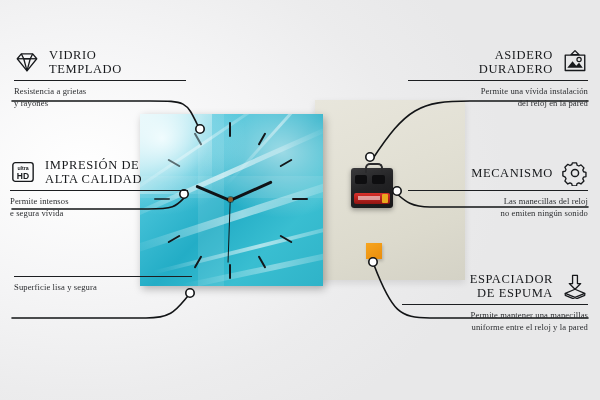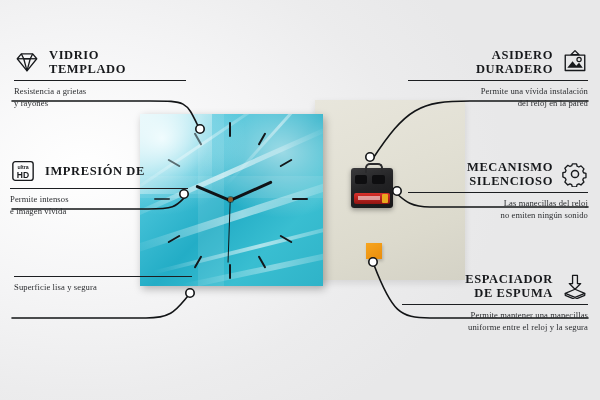--- a/index.html
+++ b/index.html
@@ -73,21 +73,21 @@
     background:linear-gradient(150deg,#f7a51f,#e98d0c);box-shadow:1px 2px 3px rgba(0,0,0,.2);
   }
 
   
   .callout{position:absolute;z-index:8;}
   .co-left{text-align:left;}
   .co-right{text-align:right;}
   .co-head{display:flex;align-items:center;gap:9px;}
   .co-right .co-head{flex-direction:row-reverse;}
   .co-title{
-    font-size:12.5px;font-weight:700;letter-spacing:.6px;color:#17191c;
+    font-size:12.5px;font-weight:400;letter-spacing:.6px;color:#17191c;
     line-height:1.12;text-transform:uppercase;
   }
   .co-rule{height:1.4px;background:#1c1e21;margin:4px 0 5px 0;}
   .co-desc{font-size:8.6px;line-height:1.32;color:#2b2d30;letter-spacing:.1px;}
   .ico{width:26px;height:26px;flex:0 0 26px;color:#17191c;}
   .ico svg{display:block;width:26px;height:26px;}
 
   #co-vidrio{left:14px;top:48px;width:172px;}
   #co-impresion{left:10px;top:158px;width:178px;}
   #co-bordes{left:14px;top:272px;width:178px;}
@@ -191,26 +191,27 @@
     <div class="co-head">
       <span class="ico">
         <svg viewBox="0 0 32 32">
           <rect x="3.5" y="4.5" width="25" height="23" rx="3" fill="none" stroke="currentColor" stroke-width="1.7"></rect>
           <text x="16" y="14" text-anchor="middle" font-family="Liberation Sans, sans-serif" font-size="6.4" font-weight="700" fill="currentColor">ultra</text>
           <text x="16" y="24.5" text-anchor="middle" font-family="Liberation Sans, sans-serif" font-size="10.5" font-weight="700" fill="currentColor">HD</text>
         </svg>
       </span>
       <div class="co-title">
         <div>IMPRESIÓN DE</div>
+        <div>ALTA CALIDAD</div>
       </div>
     </div>
     <div class="co-rule"></div>
     <div class="co-desc">
       <div>Permite intensos</div>
-      <div>e imagen vívida</div>
+      <div>e segura vívida</div>
     </div>
   </div>
 
   <div class="callout co-left" id="co-bordes">
     <div class="co-rule"></div>
     <div class="co-desc">
       <div>Superficie lisa y segura</div>
     </div>
   </div>
 
@@ -239,21 +240,20 @@
   <div class="callout co-right" id="co-mecanismo">
     <div class="co-head">
       <span class="ico">
         <svg viewBox="0 0 32 32" fill="none" stroke="currentColor" stroke-width="1.8" stroke-linejoin="round">
           <path d="M13.2 3.5h5.6l.8 3.2 2.3 1 2.9-1.5 3.9 4-1.5 2.9 1 2.3 3.2.8v5.6l-3.2.8-1 2.3 1.5 2.9-4 3.9-2.9-1.5-2.3 1-.8 3.2h-5.6l-.8-3.2-2.3-1-2.9 1.5-3.9-4 1.5-2.9-1-2.3L.5 21v-5.6l3.2-.8 1-2.3-1.5-2.9 4-3.9 2.9 1.5 2.3-1z" transform="translate(0.6,0.3) scale(0.92)"></path>
           <circle cx="16" cy="16" r="4.4"></circle>
         </svg>
       </span>
       <div class="co-title">
         <div>MECANISMO</div>
-        <div>SILENCIOSO</div>
       </div>
     </div>
     <div class="co-rule"></div>
     <div class="co-desc">
       <div>Las manecillas del reloj</div>
       <div>no emiten ningún sonido</div>
     </div>
   </div>
 
   <div class="callout co-right" id="co-espaciador">
@@ -266,17 +266,17 @@
         </svg>
       </span>
       <div class="co-title">
         <div>ESPACIADOR</div>
         <div>DE ESPUMA</div>
       </div>
     </div>
     <div class="co-rule"></div>
     <div class="co-desc">
       <div>Permite mantener una manecillas</div>
-      <div>uniforme entre el reloj y la segura</div>
+      <div>uniforme entre el reloj y la pared</div>
     </div>
   </div>
 
 </div>
 
 </body></html>

